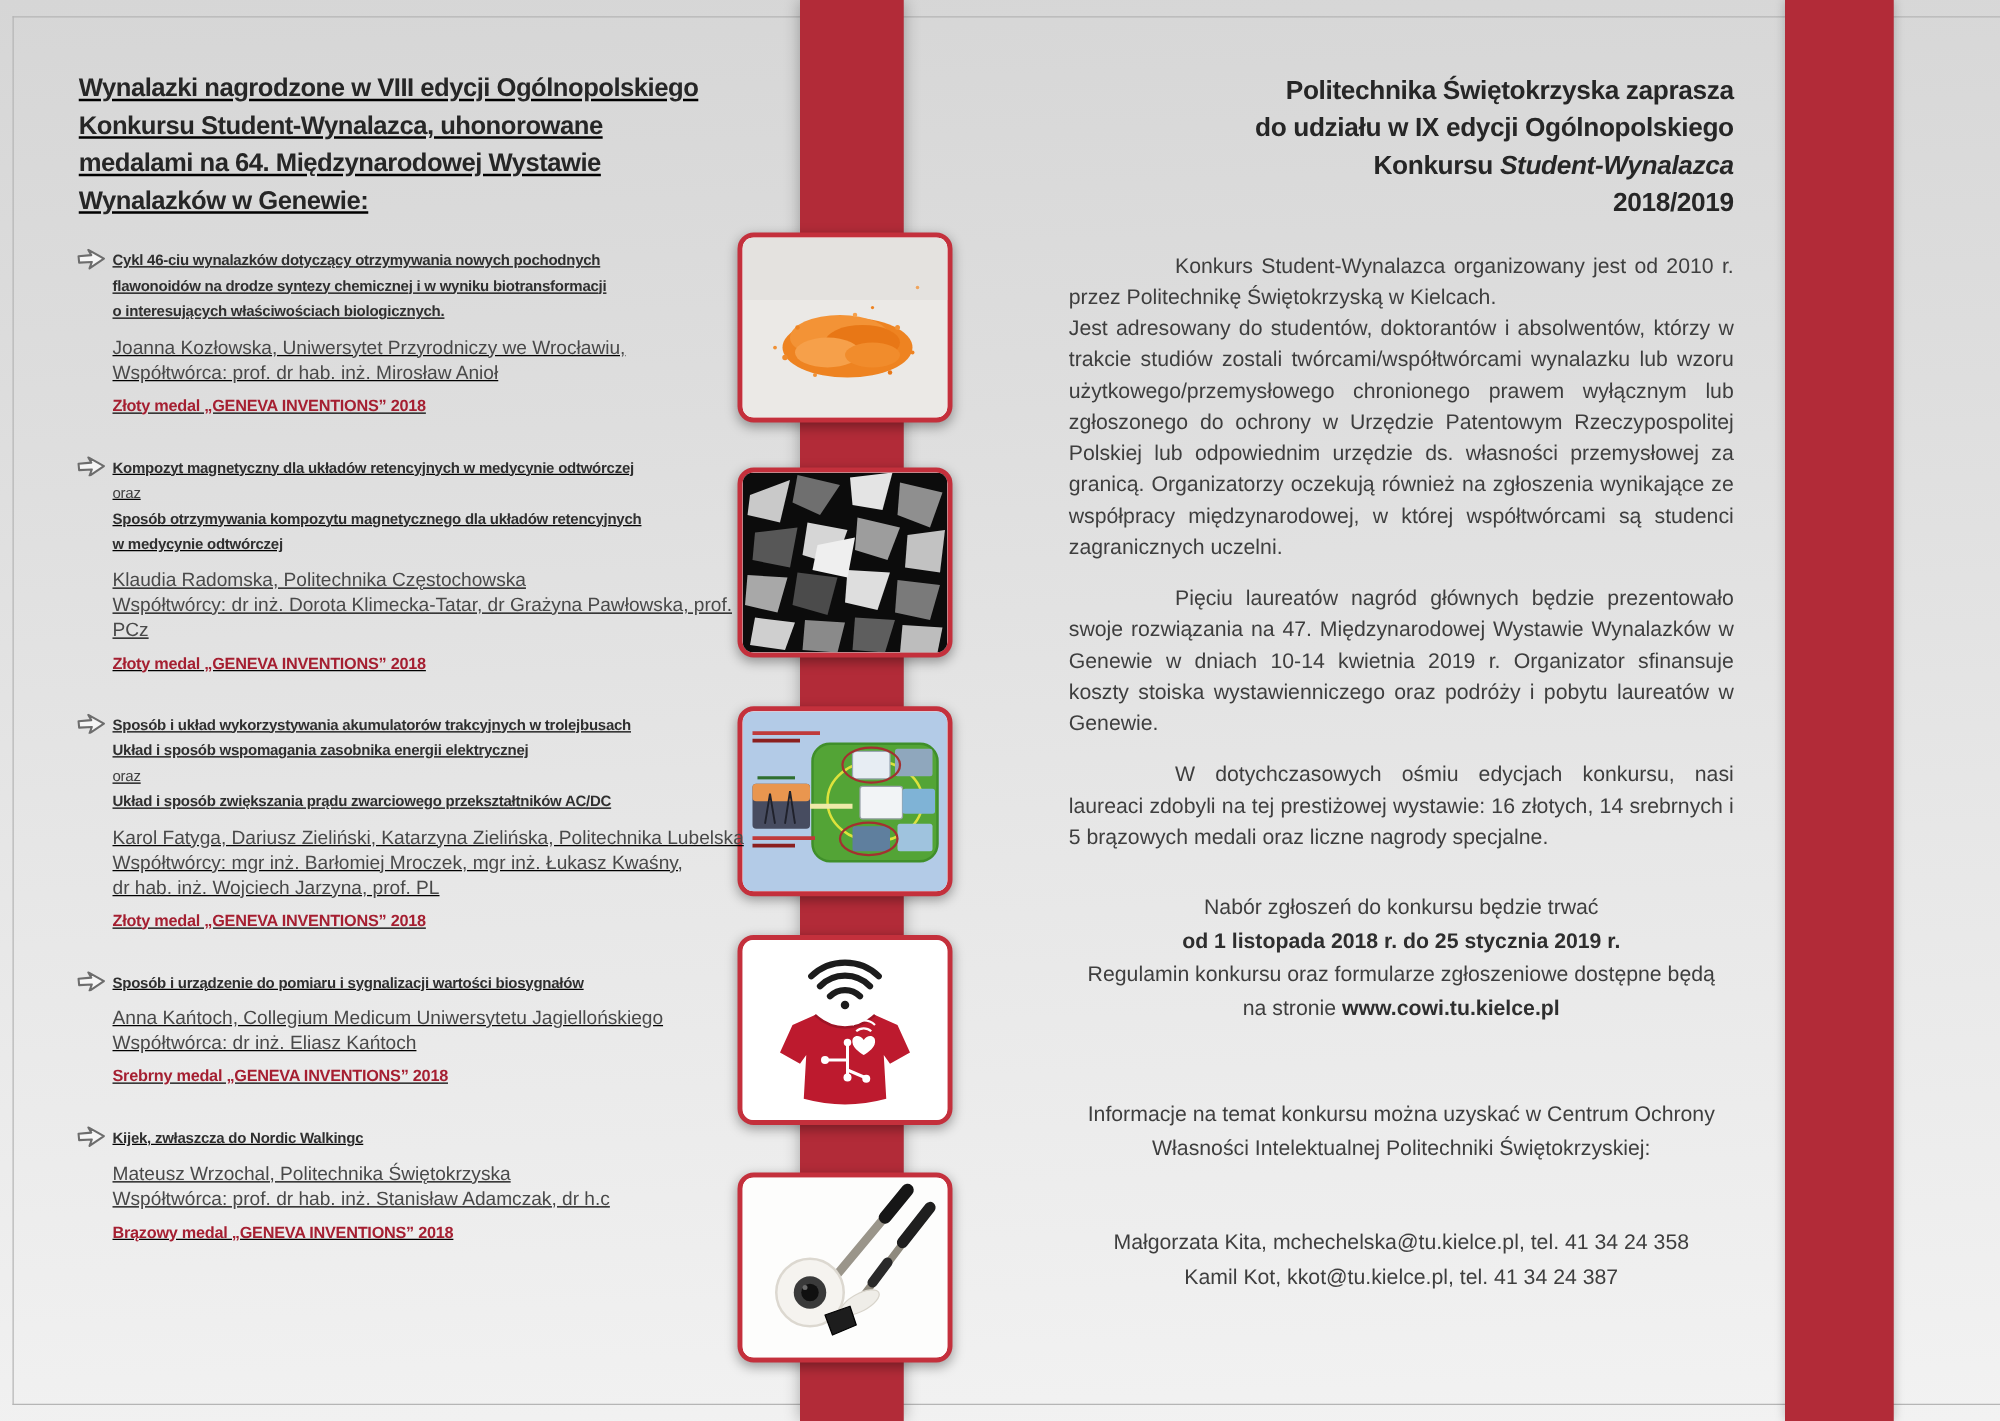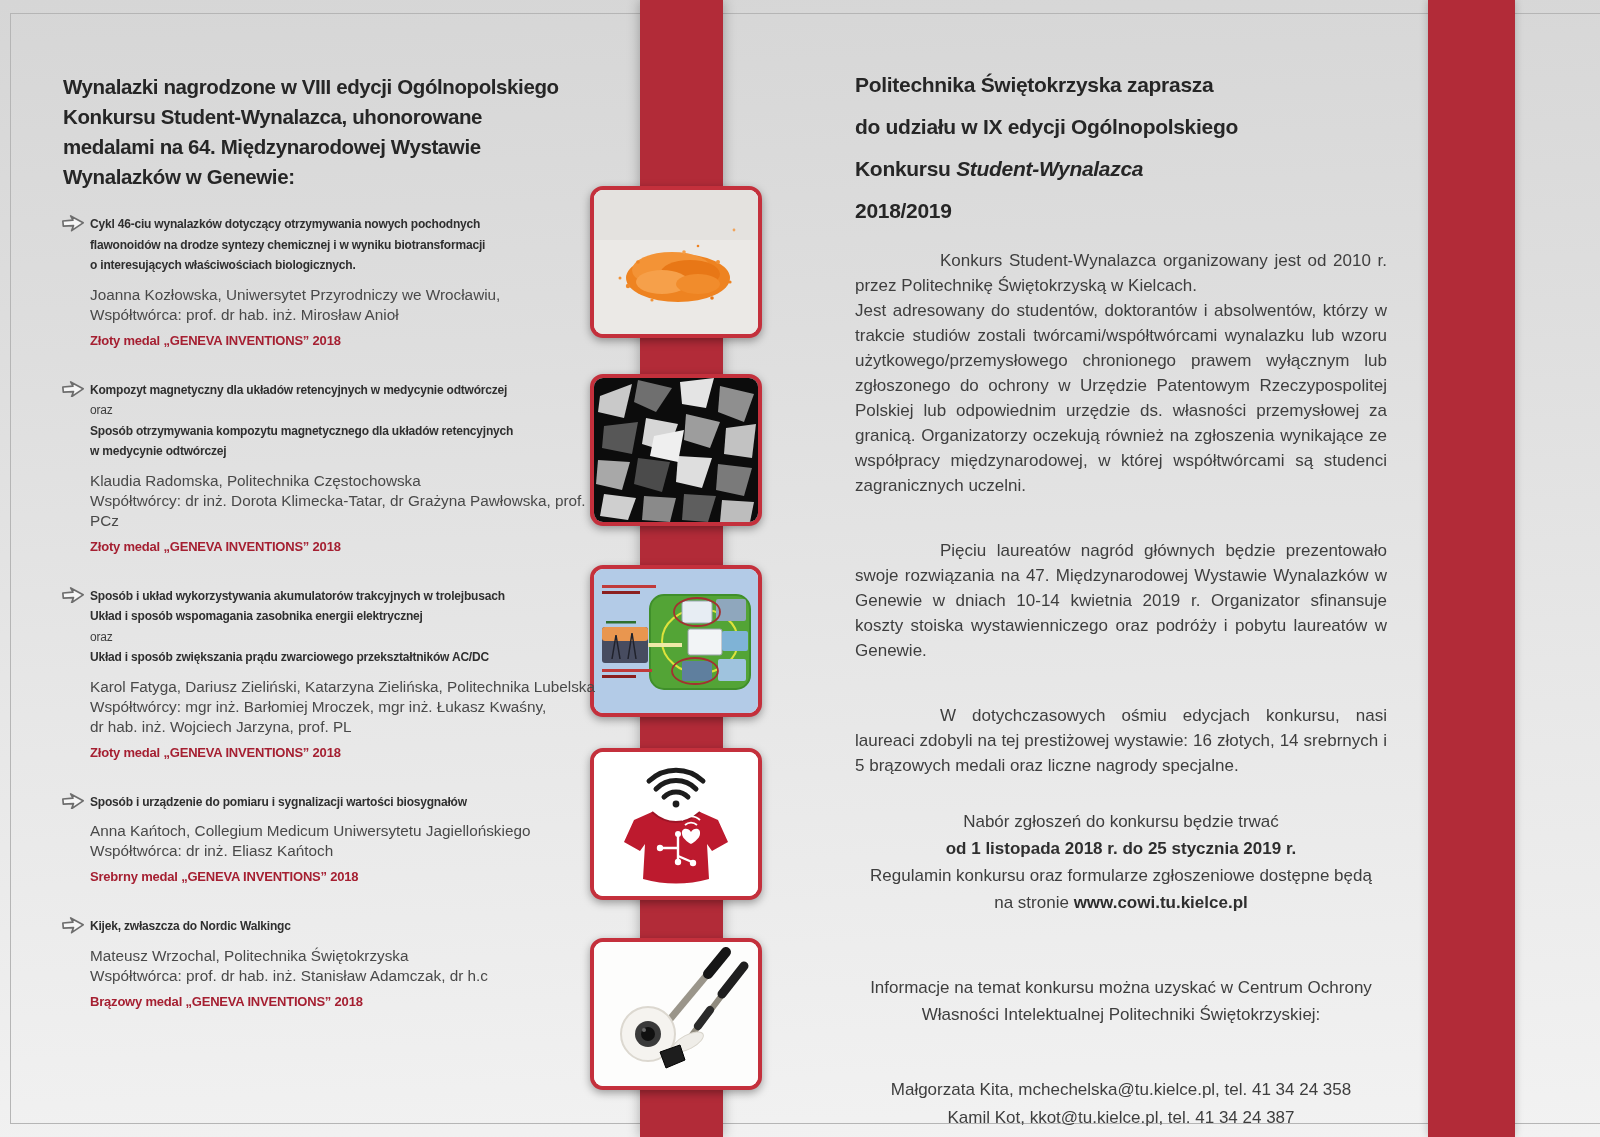--- a/index.html
+++ b/index.html
@@ -15,40 +15,40 @@
   .band.right{left:1428px;width:87px;box-shadow:0 0 8px rgba(0,0,0,.22);}
 
   
   .tile{position:absolute;left:590px;width:172px;height:152px;background:#fff;
     border:4px solid var(--tileborder,#c4303c);border-radius:13px;box-sizing:border-box;
     overflow:hidden;box-shadow:0 3px 9px rgba(0,0,0,.35);z-index:3;}
   .tile svg{display:block;width:100%;height:100%;}
   .t1{top:186px}.t2{top:374px}.t3{top:565px}.t4{top:748px}.t5{top:938px}
 
   
-  .left-col{position:absolute;left:63px;top:72px;width:552px;z-index:4;}
+  .left-col{position:absolute;left:63px;top:56px;width:552px;z-index:4;text-decoration:underline;}
   .heading .hline{font-size:20.5px;font-weight:bold;line-height:30px;letter-spacing:-.4px;
     color:#262626;white-space:nowrap;}
   .entry{position:relative;padding-left:27px;margin-top:32px;}
   .entry:first-child{margin-top:22px;}
   .arrow-icon{position:absolute;left:-2px;top:1px;width:24px;height:17px;}
   .etitle div{font-size:12px;font-weight:bold;line-height:20.5px;letter-spacing:-.2px;color:#2f2f2f;}
   .etitle div.reg{font-weight:normal;color:#3e3e3e;}
   .people{margin-top:9px;}
   .people div{font-size:15.3px;line-height:20px;color:#494949;}
   .medal{margin-top:8px;font-size:13px;font-weight:bold;letter-spacing:-.2px;color:var(--medal,#a51f31);}
 
   
   .right-col{position:absolute;left:855px;top:58px;width:532px;z-index:4;color:#3e3e3e;}
-  .rtitle .rtline{text-align:left;font-size:21px;font-weight:bold;line-height:30px;
-    letter-spacing:-.3px;color:#262626;white-space:nowrap;margin-top:12px;}
+  .rtitle .rtline{text-align:right;font-size:21px;font-weight:bold;line-height:30px;
+    letter-spacing:-.3px;color:#262626;white-space:nowrap;}
   .rbody{margin-top:22px;}
   .para{font-size:17px;line-height:25px;text-align:justify;}
   .para.indent{text-indent:85px;}
-  .para.gap{margin-top:40px;}
+  .para.gap{margin-top:16px;}
   .recruit{margin-top:30px;text-align:center;font-size:17px;line-height:27px;}
   .recruit b{font-weight:bold;color:#2e2e2e;}
   .info{margin-top:58px;text-align:center;font-size:17px;line-height:27px;}
   .contacts{margin-top:48px;text-align:center;font-size:17px;line-height:28px;}
 </style>
 </head>
 <body>
 
 <div class="page" style="--band: #b22b38; --tileborder: #c4303c; --medal: #a51f31;">
   <div class="frame"></div>

